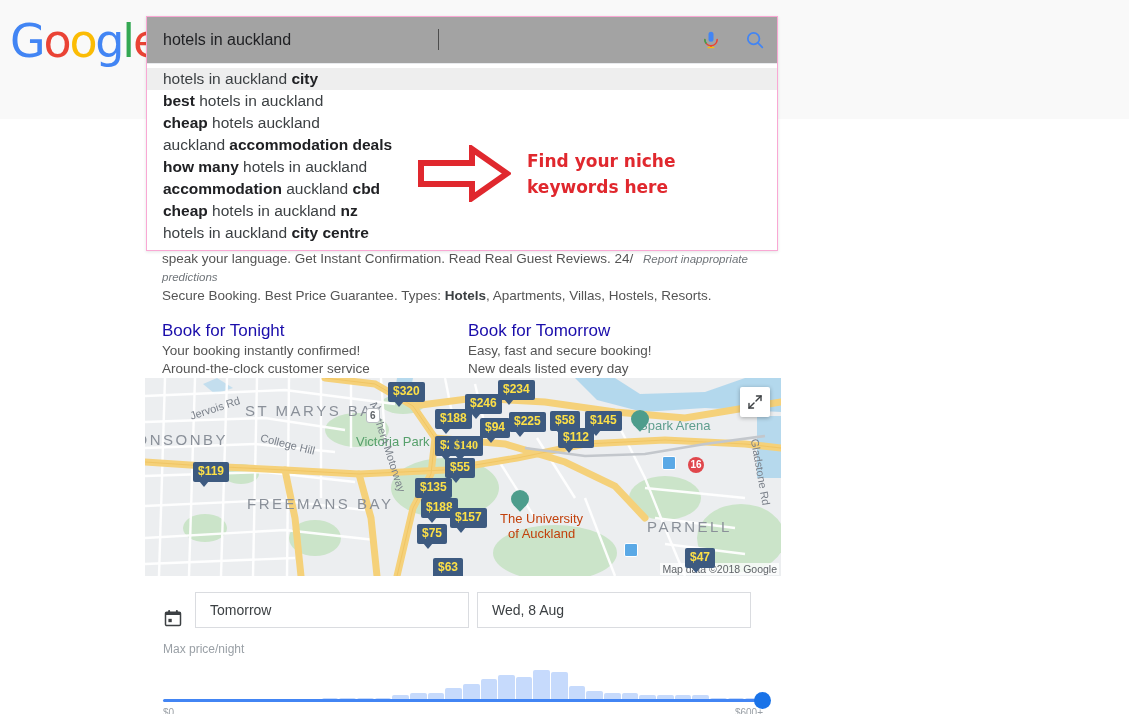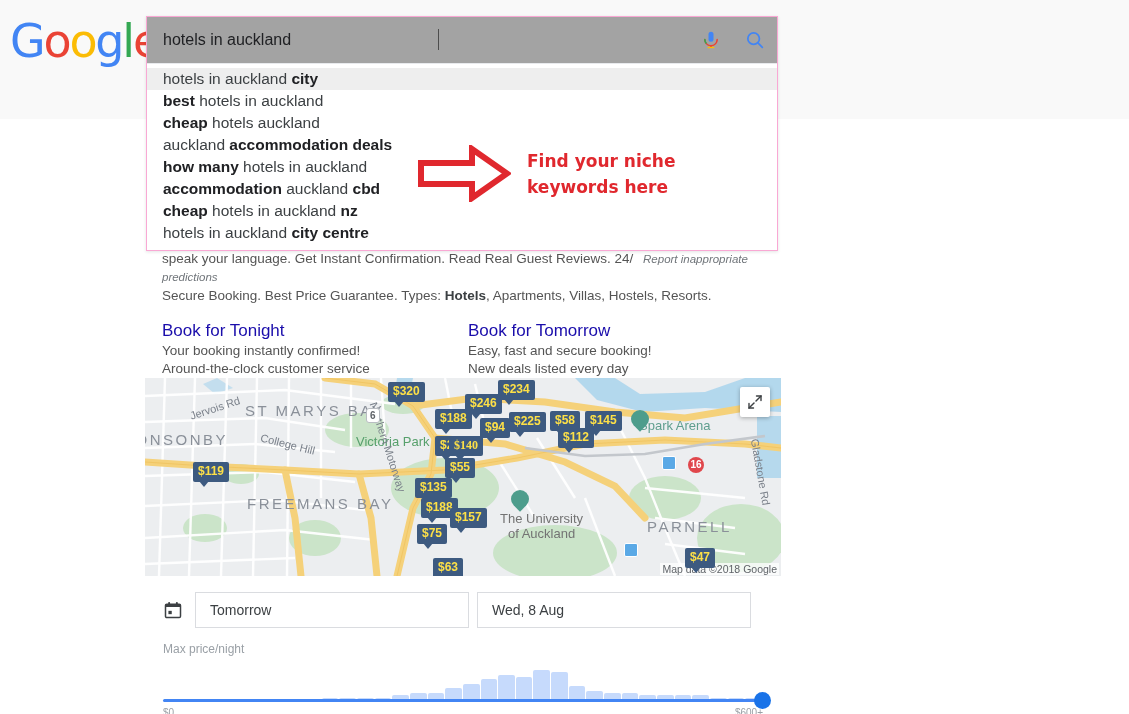--- a/index.html
+++ b/index.html
@@ -181,21 +181,21 @@
   }
   .lbl-suburb {
     font-size: 15px;
     letter-spacing: 2.5px;
     color: #8a9099;
     font-weight: 400;
   }
   .lbl-park { font-size: 13px; color: #57a06c; }
   .lbl-road { font-size: 11px; color: #7a808a; }
   .lbl-poi { font-size: 13px; color: #5f9e8e; }
-  .lbl-uni { font-size: 13px; color: #737373; line-height: 15px; }
+  .lbl-uni { font-size: 13px; color: #c2410c; line-height: 15px; }
 
   .price-pin {
     position: absolute;
     background: #3d5a80;
     color: #fde047;
     font-size: 12px;
     font-weight: bold;
     line-height: 17px;
     padding: 1px 5px 2px 5px;
     border-radius: 2px;
@@ -275,21 +275,21 @@
 
   
   #filters {
     position: absolute;
     left: 145px;
     top: 576px;
     width: 636px;
   }
   #date-row {
     display: flex;
-    align-items: center;
+    align-items: flex-end;
     padding: 16px 18px 0 18px;
   }
   .date-field {
     height: 34px;
     border: 1px solid #dadce0;
     background: #fff;
     font-size: 14px;
     color: #3c4043;
     display: flex;
     align-items: center;

